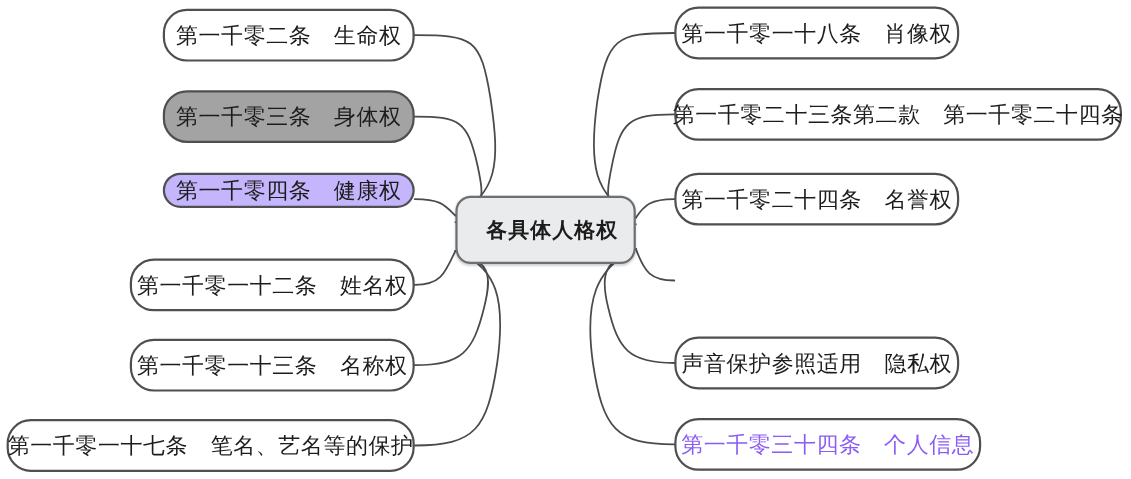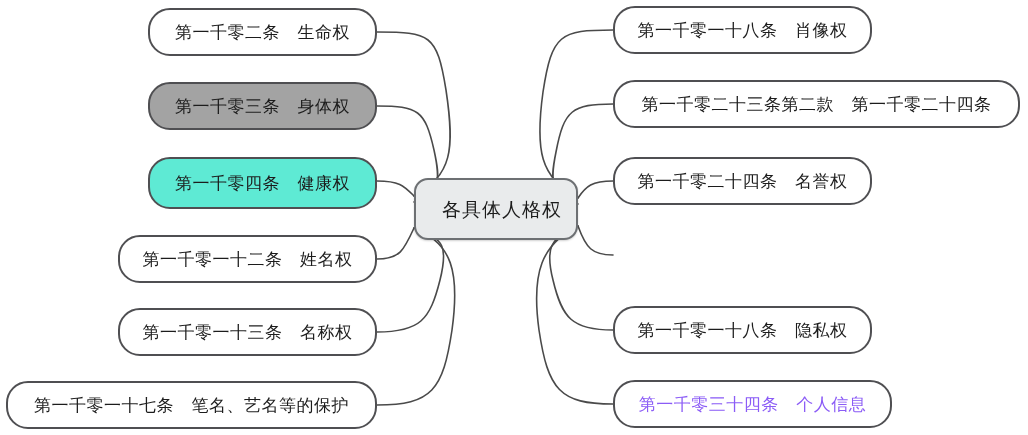--- a/index.html
+++ b/index.html
@@ -34,35 +34,35 @@
   .node {
     position: absolute;
     box-sizing: border-box;
     display: flex;
     align-items: center;
     justify-content: center;
     background: #ffffff;
     border: 2px solid #eab308;
     border-radius: 22px;
     color: #1c1c1c;
-    font-size: 17px;
+    font-size: 20px;
     letter-spacing: 0.5px;
     white-space: nowrap;
     z-index: 2;
   }
   .node .label {
     display: inline-block;
     line-height: 1;
   }
   .node.root {
     background: #e9ebec;
     border: 2px solid #6d7073;
     border-radius: 14px;
     font-size: 19px;
-    font-weight: 400;
+    font-weight: 700;
     letter-spacing: 1px;
     box-shadow: 0 1px 2px rgba(0,0,0,0.18);
     padding-left: 12px;
   }
 </style>
 </head>
 <body style="background: rgb(255, 255, 255);">
 
 <div id="canvas" style="background: rgb(255, 255, 255);">
 
@@ -84,21 +84,21 @@
       <path class="edge" d="M613,404 C560,404 548,390 539,330 C531,272 542,244 578,226" style="stroke: rgb(74, 74, 74);"></path>
     </g>
   </svg>
 
   <div class="node" style="left: 148px; top: 8px; width: 229px; height: 48px; background: rgb(255, 255, 255); border-color: rgb(79, 79, 82); color: rgb(28, 28, 28);">
     <span class="label">第一千零二条　生命权</span>
   </div>
   <div class="node" style="left: 148px; top: 82px; width: 229px; height: 48px; background: #a3a3a3; border-color: rgb(79, 79, 82); color: rgb(28, 28, 28);">
     <span class="label">第一千零三条　身体权</span>
   </div>
-  <div class="node" style="left: 148px; top: 157px; width: 229px; height: 52px; background: #5eead4; border-color: rgb(79, 79, 82); color: rgb(28, 28, 28);">
+  <div class="node" style="left: 148px; top: 157px; width: 229px; height: 32px; background: #c4b5fd; border-color: rgb(79, 79, 82); color: rgb(28, 28, 28);">
     <span class="label">第一千零四条　健康权</span>
   </div>
   <div class="node" style="left: 118px; top: 235px; width: 259px; height: 48px; background: rgb(255, 255, 255); border-color: rgb(79, 79, 82); color: rgb(28, 28, 28);">
     <span class="label">第一千零一十二条　姓名权</span>
   </div>
   <div class="node" style="left: 118px; top: 308px; width: 259px; height: 48px; background: rgb(255, 255, 255); border-color: rgb(79, 79, 82); color: rgb(28, 28, 28);">
     <span class="label">第一千零一十三条　名称权</span>
   </div>
   <div class="node" style="left: 6px; top: 381px; width: 371px; height: 48px; background: rgb(255, 255, 255); border-color: rgb(79, 79, 82); color: rgb(28, 28, 28);">
     <span class="label">第一千零一十七条　笔名、艺名等的保护</span>
@@ -111,19 +111,19 @@
   <div class="node" style="left: 613px; top: 6px; width: 259px; height: 48px; background: rgb(255, 255, 255); border-color: rgb(79, 79, 82); color: rgb(28, 28, 28);">
     <span class="label">第一千零一十八条　肖像权</span>
   </div>
   <div class="node" style="left: 613px; top: 80px; width: 407px; height: 48px; background: rgb(255, 255, 255); border-color: rgb(79, 79, 82); color: rgb(28, 28, 28);">
     <span class="label">第一千零二十三条第二款　第一千零二十四条</span>
   </div>
   <div class="node" style="left: 613px; top: 157px; width: 259px; height: 48px; background: rgb(255, 255, 255); border-color: rgb(79, 79, 82); color: rgb(28, 28, 28);">
     <span class="label">第一千零二十四条　名誉权</span>
   </div>
   <div class="node" style="left: 613px; top: 306px; width: 259px; height: 48px; background: rgb(255, 255, 255); border-color: rgb(79, 79, 82); color: rgb(28, 28, 28);">
-    <span class="label">第一千零一十八条　隐私权</span>
+    <span class="label">声音保护参照适用　隐私权</span>
   </div>
   <div class="node" style="left: 613px; top: 380px; width: 279px; height: 48px; background: rgb(255, 255, 255); border-color: rgb(79, 79, 82); color: #8b5cf6;">
     <span class="label">第一千零三十四条　个人信息</span>
   </div>
 
 </div>
 
 </body></html>

